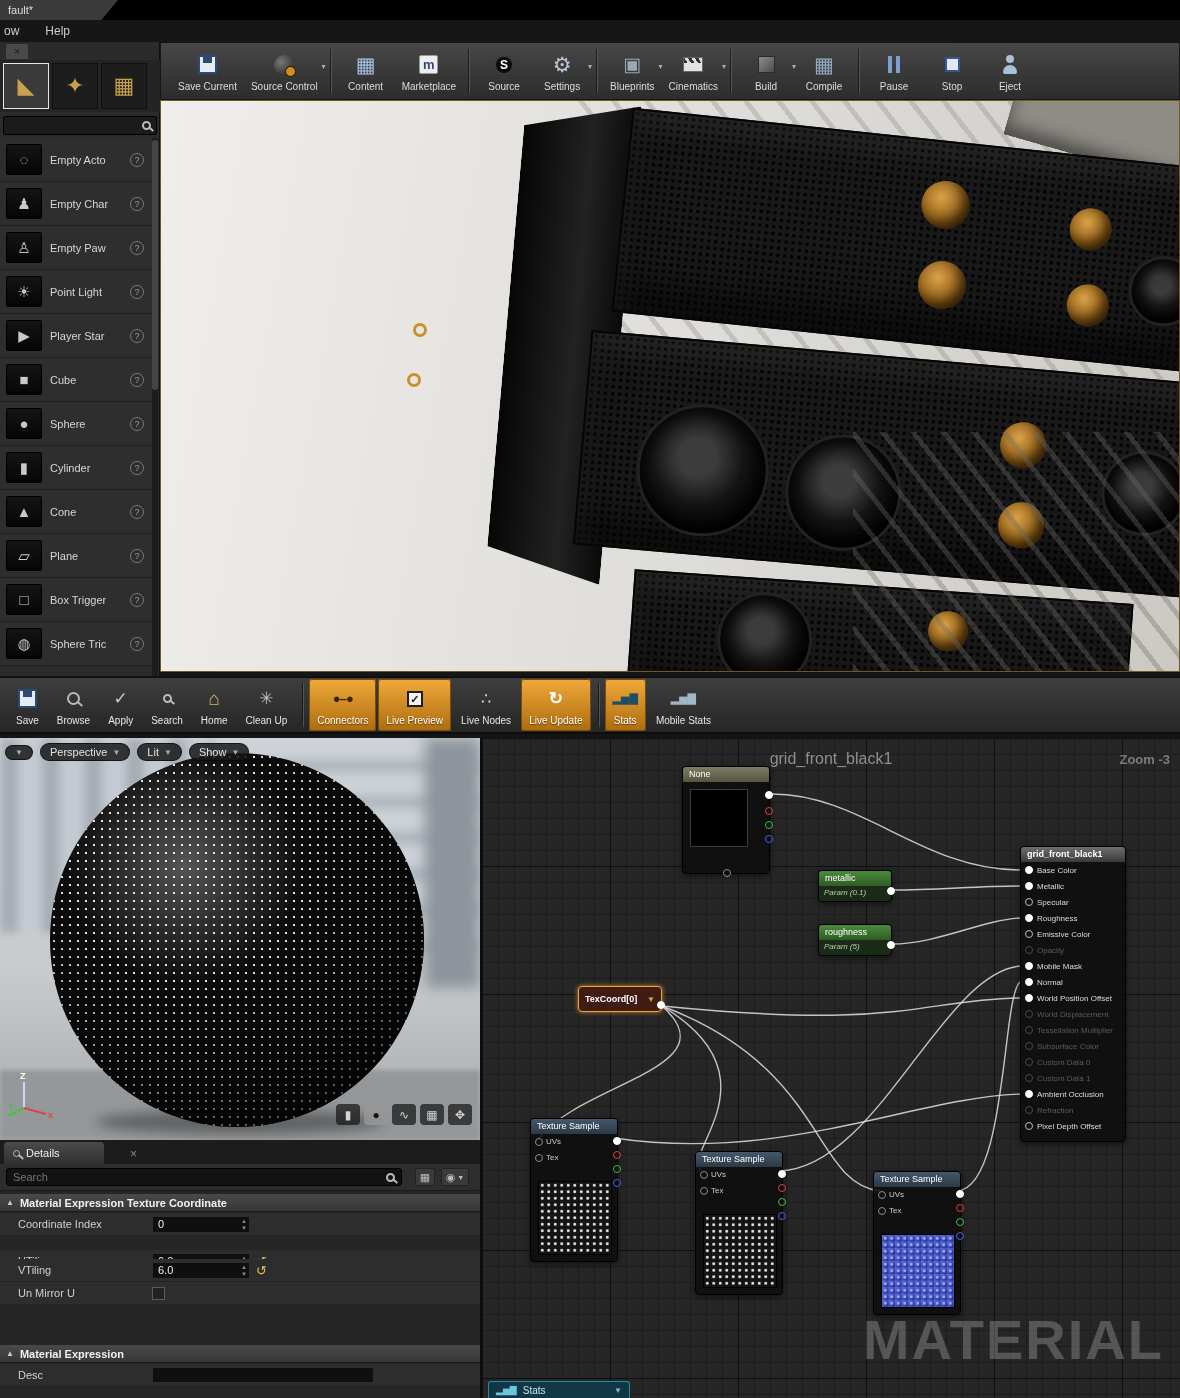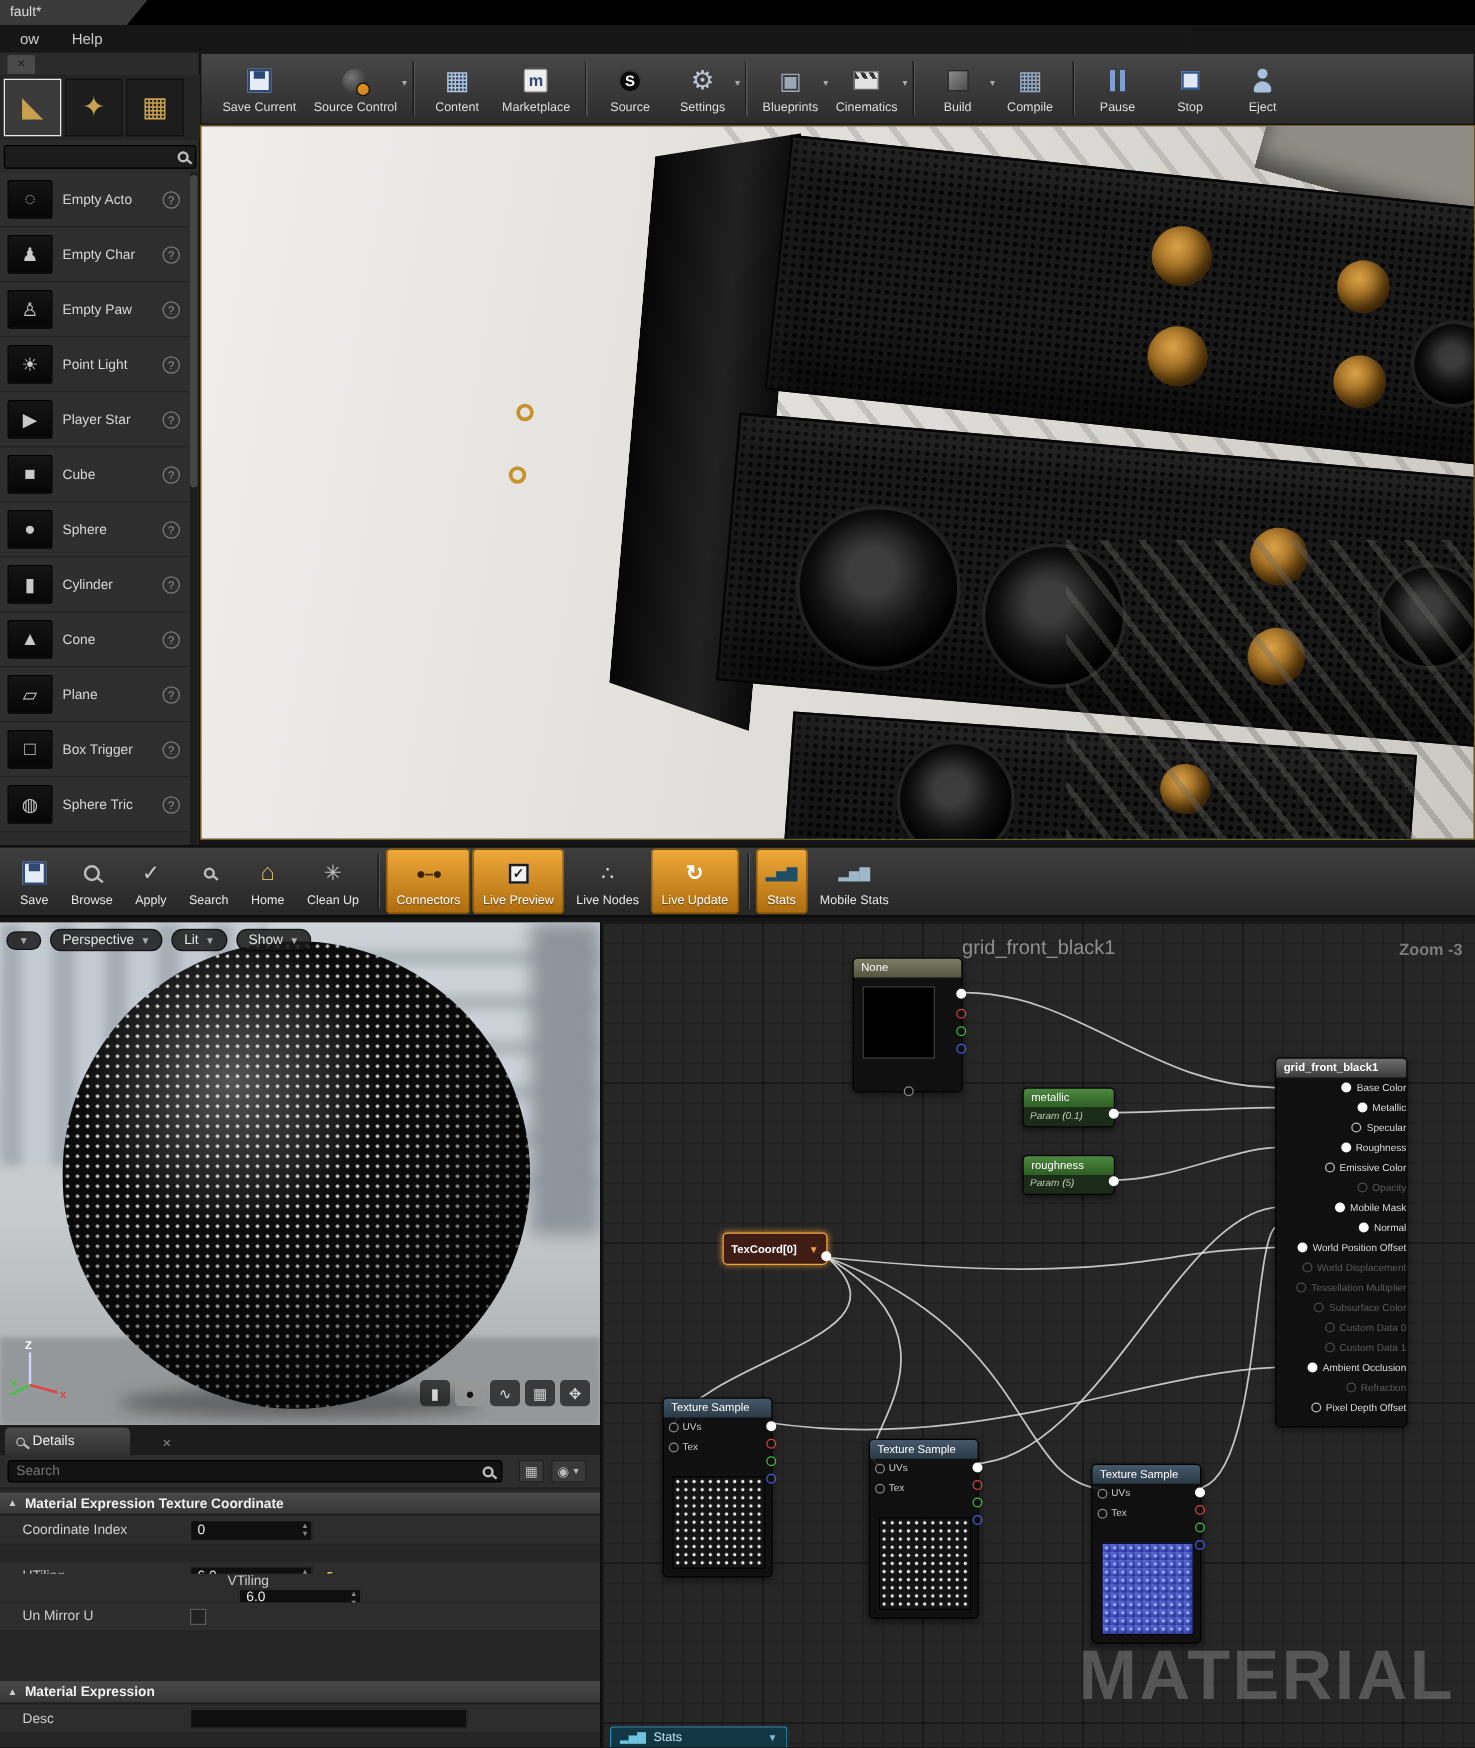--- a/index.html
+++ b/index.html
@@ -1,21 +1,21 @@
 <!DOCTYPE html>
 <html><head>
 <meta charset="utf-8">
 <style>
   * { margin:0; padding:0; box-sizing:border-box; }
   html,body { width:1180px; height:1398px; background:#151515; font-family:"Liberation Sans", sans-serif; overflow:hidden; position:relative; }
 
   
   .titlebar { position:absolute; left:0; top:0; width:1180px; height:20px; background:#000; }
   .wintab { position:absolute; left:0; top:0; width:118px; height:20px; background:#3a3a3a; clip-path:polygon(0 0,100% 0,86% 100%,0 100%); color:#ddd; font-size:11px; line-height:20px; padding-left:8px; }
-  .menubar { position:absolute; left:0; top:20px; width:952px; height:22px; background:#161616; color:#ccc; font-size:12px; display:flex; align-items:center; gap:26px; padding-left:16px; }
+  .menubar { position:absolute; left:0; top:20px; width:952px; height:22px; background:#161616; color:#ccc; font-size:12px; display:flex; align-items:center; gap:26px; padding-left:4px; }
 
   
   .left-panel { position:absolute; left:0; top:42px; width:160px; height:634px; background:#2b2b2b; border-right:1px solid #111; }
   .lp-tabclose { position:absolute; left:6px; top:2px; width:22px; height:15px; background:#4a4a4a; color:#1c1c1c; font-size:11px; text-align:center; line-height:14px; border-radius:2px 2px 0 0; }
   .mode-tabs { position:absolute; left:0; top:18px; width:160px; height:52px; background:#242424; display:flex; padding:3px; gap:3px; }
   .mode-tab { width:46px; height:46px; background:#1d1d1d; border:1px solid #101010; display:flex; align-items:center; justify-content:center; font-size:22px; color:#c7a14e; }
   .mode-tab.sel { border:1px solid #e8e8e8; background:#3a3a3a; }
   .lp-search { position:absolute; left:3px; top:74px; width:154px; height:19px; background:#1b1b1b; border:1px solid #000; border-radius:2px; display:flex; align-items:center; justify-content:flex-end; padding-right:5px; }
   .lens { width:9px; height:9px; border:2px solid #bbb; border-radius:50%; position:relative; }
   .lens::after { content:""; position:absolute; width:6px; height:2px; background:#bbb; right:-5px; bottom:-2px; transform:rotate(40deg); }
@@ -148,21 +148,21 @@
   .none-preview { position:absolute; left:7px; top:22px; width:58px; height:58px; background:#000; border:1px solid #3c3c3c; }
   .param-node { width:74px; }
   .param-body { padding:2px 5px 4px; font-size:8px; color:#b8cbb0; font-style:italic; background:rgba(30,52,26,0.75); border-radius:0 0 3px 3px; }
   .node-texcoord { left:96px; top:248px; width:84px; height:26px; background:#3f1d15; border:1px solid #f0a33a; box-shadow:0 0 5px rgba(240,163,58,.8); display:flex; align-items:center; justify-content:space-between; padding:0 6px; }
   .texcoord-t { font-size:9px; font-weight:bold; color:#fff; }
   .node-ts { width:88px; height:144px; }
   .ts-inpin { position:absolute; left:4px; display:flex; align-items:center; gap:3px; font-size:8px; color:#ccc;text-align:center; }
   .ts-preview { position:absolute; left:7px; bottom:6px; width:74px; height:74px; border:1px solid #000; background-color:#141414; background-image:radial-gradient(circle, #e8e8e8 1.2px, transparent 1.6px); background-size:6.5px 6.5px; }
   .ts-preview.normalmap { background-color:#3144cf; background-image:radial-gradient(circle, rgba(160,180,255,0.95) 1.2px, transparent 1.6px), linear-gradient(135deg, rgba(255,255,255,0.25), rgba(0,0,40,0.35)); }
   .node-mat { left:538px; top:108px; width:106px; height:296px; }
-  .mrow { height:16px; display:flex; align-items:center; gap:4px; padding-left:4px; font-size:8px; color:#ddd;justify-content:flex-end; }
+  .mrow { height:16px; display:flex; align-items:center; gap:4px; padding-left:4px; font-size:8px; color:#ddd; }
   .mrow.dim { color:#5c5c5c; }
   .mrow.dim .pin { border-color:#4a4a4a; }
   .stats-tab { position:absolute; left:6px; bottom:0; width:142px; height:17px; background:#123744; border:1px solid #2c8aa8; border-bottom:none; border-radius:3px 3px 0 0; display:flex; align-items:center; gap:6px; padding:0 7px; color:#bfe6f2; font-size:10px; }
   .stats-tab .bars { color:#6fc3de; font-size:9px; }
 </style>
 </head>
 <body>
 
 <div class="titlebar">
   <div class="wintab">fault*</div>
@@ -543,21 +543,21 @@
       </div>
   </div>
   <div class="drow" style="top:110px;">
     <span class="dlabel">UTiling</span>
     <div class="spin">
         <span>6.0</span>
         <span class="arrows">▲<br>▼</span>
       </div>
     <span class="reset">↺</span>
   </div>
-  <div class="drow" style="top:119px;flex-direction:column;">
+  <div class="drow" style="top:119px;">
     <span class="dlabel">VTiling</span>
     <div class="spin">
         <span>6.0</span>
         <span class="arrows">▲<br>▼</span>
       </div>
     <span class="reset">↺</span>
   </div>
   <div class="drow" style="top:142px;">
     <span class="dlabel">Un Mirror U</span>
     <div class="chk"></div>

